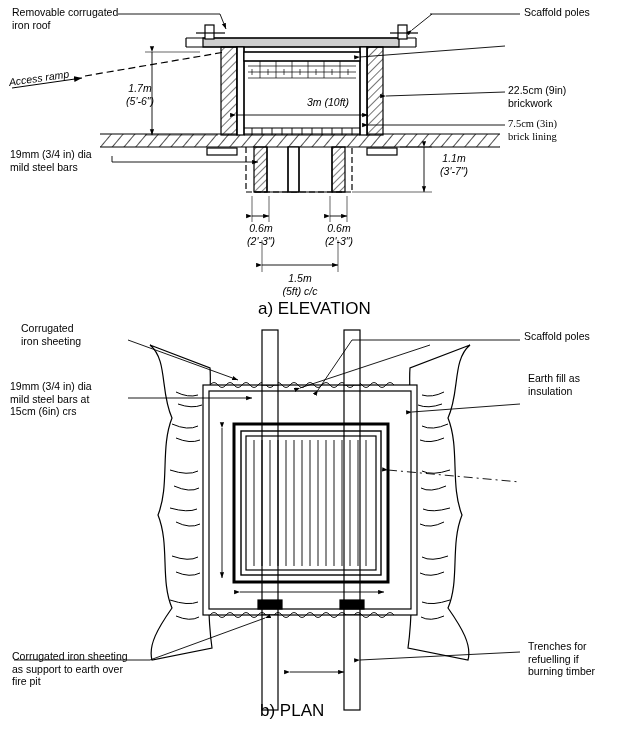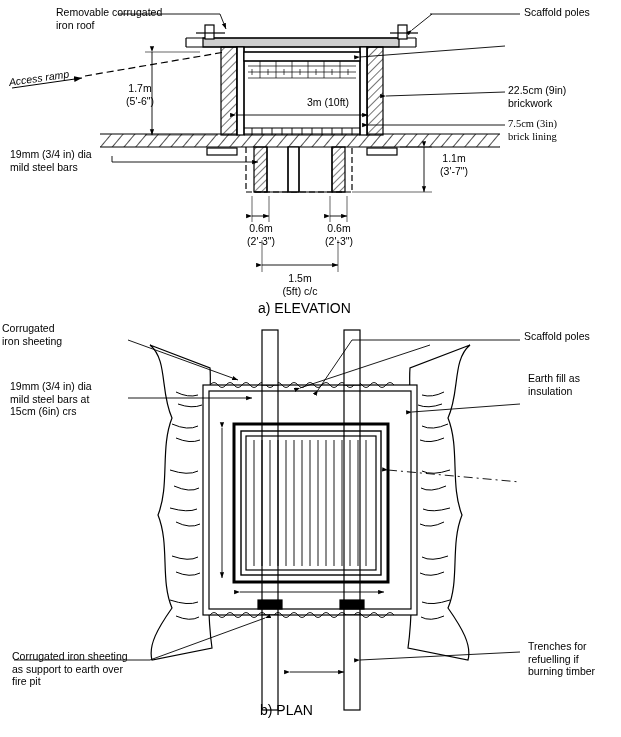--- a/index.html
+++ b/index.html
@@ -25,24 +25,24 @@
     width: 621px;
     height: 737px;
   }
   .lbl {
     position: absolute;
     font-size: 10.5px;
     line-height: 12.5px;
     color: #000;
     white-space: pre;
   }
-  .lbl.center { text-align: center; }
+  .lbl.center { text-align: center; font-style: italic; }
   .cap {
     position: absolute;
-    font-size: 14px;
+    font-size: 17px;
     line-height: 13px;
     color: #000;
     white-space: pre;
   }
   .italic { font-style: italic; }
 </style>
 </head>
 <body>
 
 <div id="page">
@@ -264,21 +264,21 @@
       <line x1="352" y1="340" x2="520" y2="340" stroke-width="0.9"></line>
       <line x1="300" y1="388" x2="430" y2="345" stroke-width="0.9" marker-start="url(#arS)"></line>
       <line x1="412" y1="412" x2="520" y2="404" stroke-width="0.9" marker-start="url(#arS)"></line>
       <line x1="388" y1="470" x2="520" y2="482" stroke-width="0.9" stroke-dasharray="9 4 2 4" marker-start="url(#arS)"></line>
       <line x1="265" y1="618" x2="150" y2="660" stroke-width="0.9" marker-start="url(#arS)"></line>
       <line x1="150" y1="660" x2="14" y2="660" stroke-width="0.9"></line>
       <line x1="360" y1="660" x2="520" y2="652" stroke-width="0.9" marker-start="url(#arS)"></line>
     </g>
   </svg>
 
-  <div class="lbl" style="left:12px; top:6px;margin-left:44px;">Removable corrugated
+  <div class="lbl" style="left:12px; top:6px;">Removable corrugated
 iron roof</div>
   <div class="lbl" style="left:524px; top:6px;">Scaffold poles</div>
   <div class="lbl" style="left:508px; top:84px;">22.5cm (9in)
 brickwork</div>
   <div class="lbl" style="left:508px; top:118px;font-family:Liberation Serif, serif;">7.5cm (3in)
 brick lining</div>
   <div class="lbl" style="left:10px; top:148px;">19mm (3/4 in) dia
 mild steel bars</div>
   <div class="lbl italic" style="left:8px; top:76px; transform:rotate(-8deg); transform-origin:left top;">Access ramp</div>
 
@@ -289,21 +289,21 @@
 (3'-7")</div>
   <div class="lbl center" style="left:238px; top:222px; width:46px;">0.6m
 (2'-3")</div>
   <div class="lbl center" style="left:316px; top:222px; width:46px;">0.6m
 (2'-3")</div>
   <div class="lbl center" style="left:274px; top:272px; width:52px;">1.5m
 (5ft) c/c</div>
 
   <div class="cap" style="left:258px; top:302px;">a) ELEVATION</div>
 
-  <div class="lbl" style="left:2px; top:322px;">Corrugated
+  <div class="lbl" style="left:21px; top:322px;">Corrugated
 iron sheeting</div>
   <div class="lbl" style="left:10px; top:380px;">19mm (3/4 in) dia
 mild steel bars at
 15cm (6in) crs</div>
   <div class="lbl" style="left:524px; top:330px;">Scaffold poles</div>
   <div class="lbl" style="left:528px; top:372px;">Earth fill as
 insulation</div>
   <div class="lbl" style="left:12px; top:650px;">Corrugated iron sheeting
 as support to earth over
 fire pit</div>

